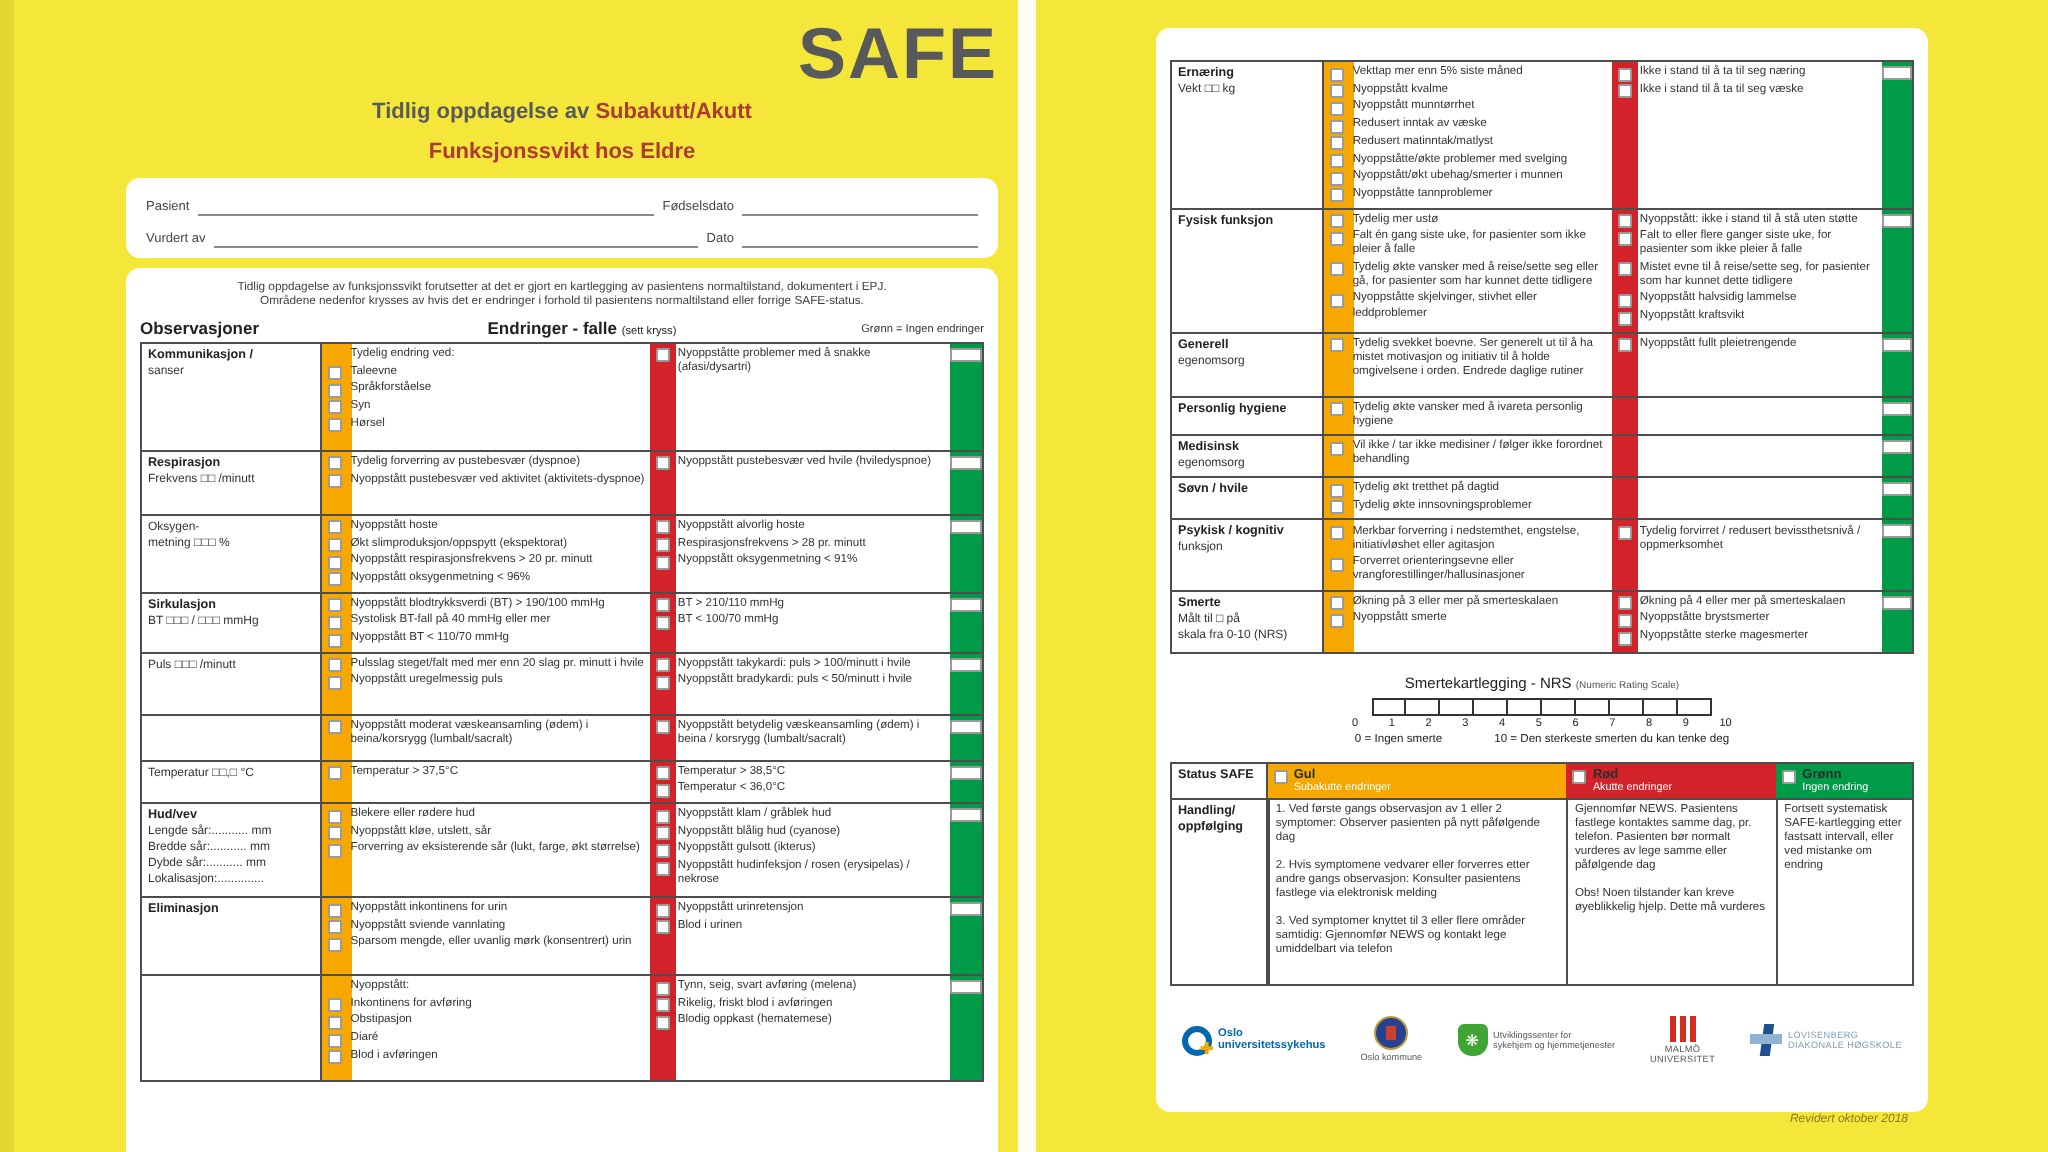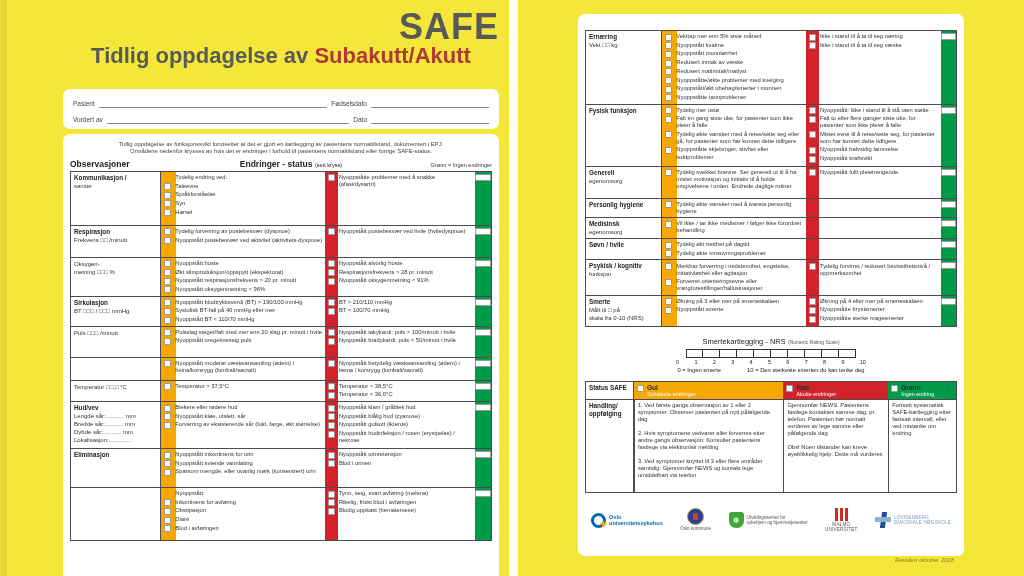--- a/index.html
+++ b/index.html
@@ -10,21 +10,21 @@
   html,body{width:1024px;height:576px;overflow:hidden}
   body{background:var(--yellow);font-family:"Liberation Sans",sans-serif;position:relative}
   .edge-left{position:absolute;left:0;top:0;bottom:0;width:7px;background:#e6d632}
   .divider{position:absolute;left:509px;top:0;bottom:0;width:9px;background:#fdfdf4}
 
   
   .page-left{position:absolute;left:7px;top:0;width:502px;height:576px}
   .title{width:436px;margin:8px 0 0 56px;text-align:right;font-size:36px;line-height:38px;
          font-weight:bold;color:var(--titlegray);letter-spacing:1px}
   .subtitle{width:436px;margin-left:56px;text-align:center;font-weight:bold;
-            font-size:22px;line-height:20px;color:var(--titlegray)}
+            font-size:11px;line-height:20px;color:var(--titlegray)}
   .subtitle .em{color:var(--titlered)}
   .patient-box{position:absolute;left:56px;top:89px;width:436px;height:40px;background:#fff;
                border-radius:7px;padding:3px 10px}
   .prow{display:flex;align-items:flex-end;height:16px;gap:4px}
   .plabel{font-size:6.5px;color:#444;padding-bottom:1px;white-space:nowrap}
   .pline{flex:1;border-bottom:1px solid #8a8a8a;height:12px}
   .pline.short{flex:0 0 118px}
   .main-panel{position:absolute;left:56px;top:134px;width:436px;height:476px;background:#fff;
               border-radius:7px;padding:5px 7px}
   .intro{text-align:center;font-size:5.9px;line-height:7.4px;color:#3f3f3f;margin:2px 0 3px}
@@ -124,20 +124,21 @@
 </head>
 <body>
 
 <div class="edge-left"></div>
 <div class="divider"></div>
 
 <div class="page-left">
   <div class="title">SAFE</div>
   <div class="subtitle">
     <span>Tidlig oppdagelse av </span><span class="em">Subakutt/Akutt</span><br>
+    <span class="em">Funksjonssvikt hos Eldre</span>
   </div>
 
   <div class="patient-box">
     <div class="prow">
       <span class="plabel">Pasient</span>
       <span class="pline"></span>
       <span class="plabel">Fødselsdato</span>
       <span class="pline short"></span>
     </div>
     <div class="prow">
@@ -148,21 +149,21 @@
     </div>
   </div>
 
   <div class="main-panel">
     <div class="intro">
       <div>Tidlig oppdagelse av funksjonssvikt forutsetter at det er gjort en kartlegging av pasientens normaltilstand, dokumentert i EPJ.</div>
       <div>Områdene nedenfor krysses av hvis det er endringer i forhold til pasientens normaltilstand eller forrige SAFE-status.</div>
     </div>
     <div class="thead">
       <span class="th-obs">Observasjoner</span>
-      <span class="th-mid"><b>Endringer - status</b> <span class="small">(sett kryss)</span></span>
+      <span class="th-mid"><b>Endringer - falle</b> <span class="small">(sett kryss)</span></span>
       <span class="th-note">Grønn = Ingen endringer</span>
     </div>
     <div id="table-left" class="obstable">
         <div class="trow" style="min-height: 54px;">
           <div class="c-label">
             <div class="lb">Kommunikasjon /</div>
             <div class="ls">sanser</div>
           </div>
           <div class="c-cell c-gul">
             <div class="item">

